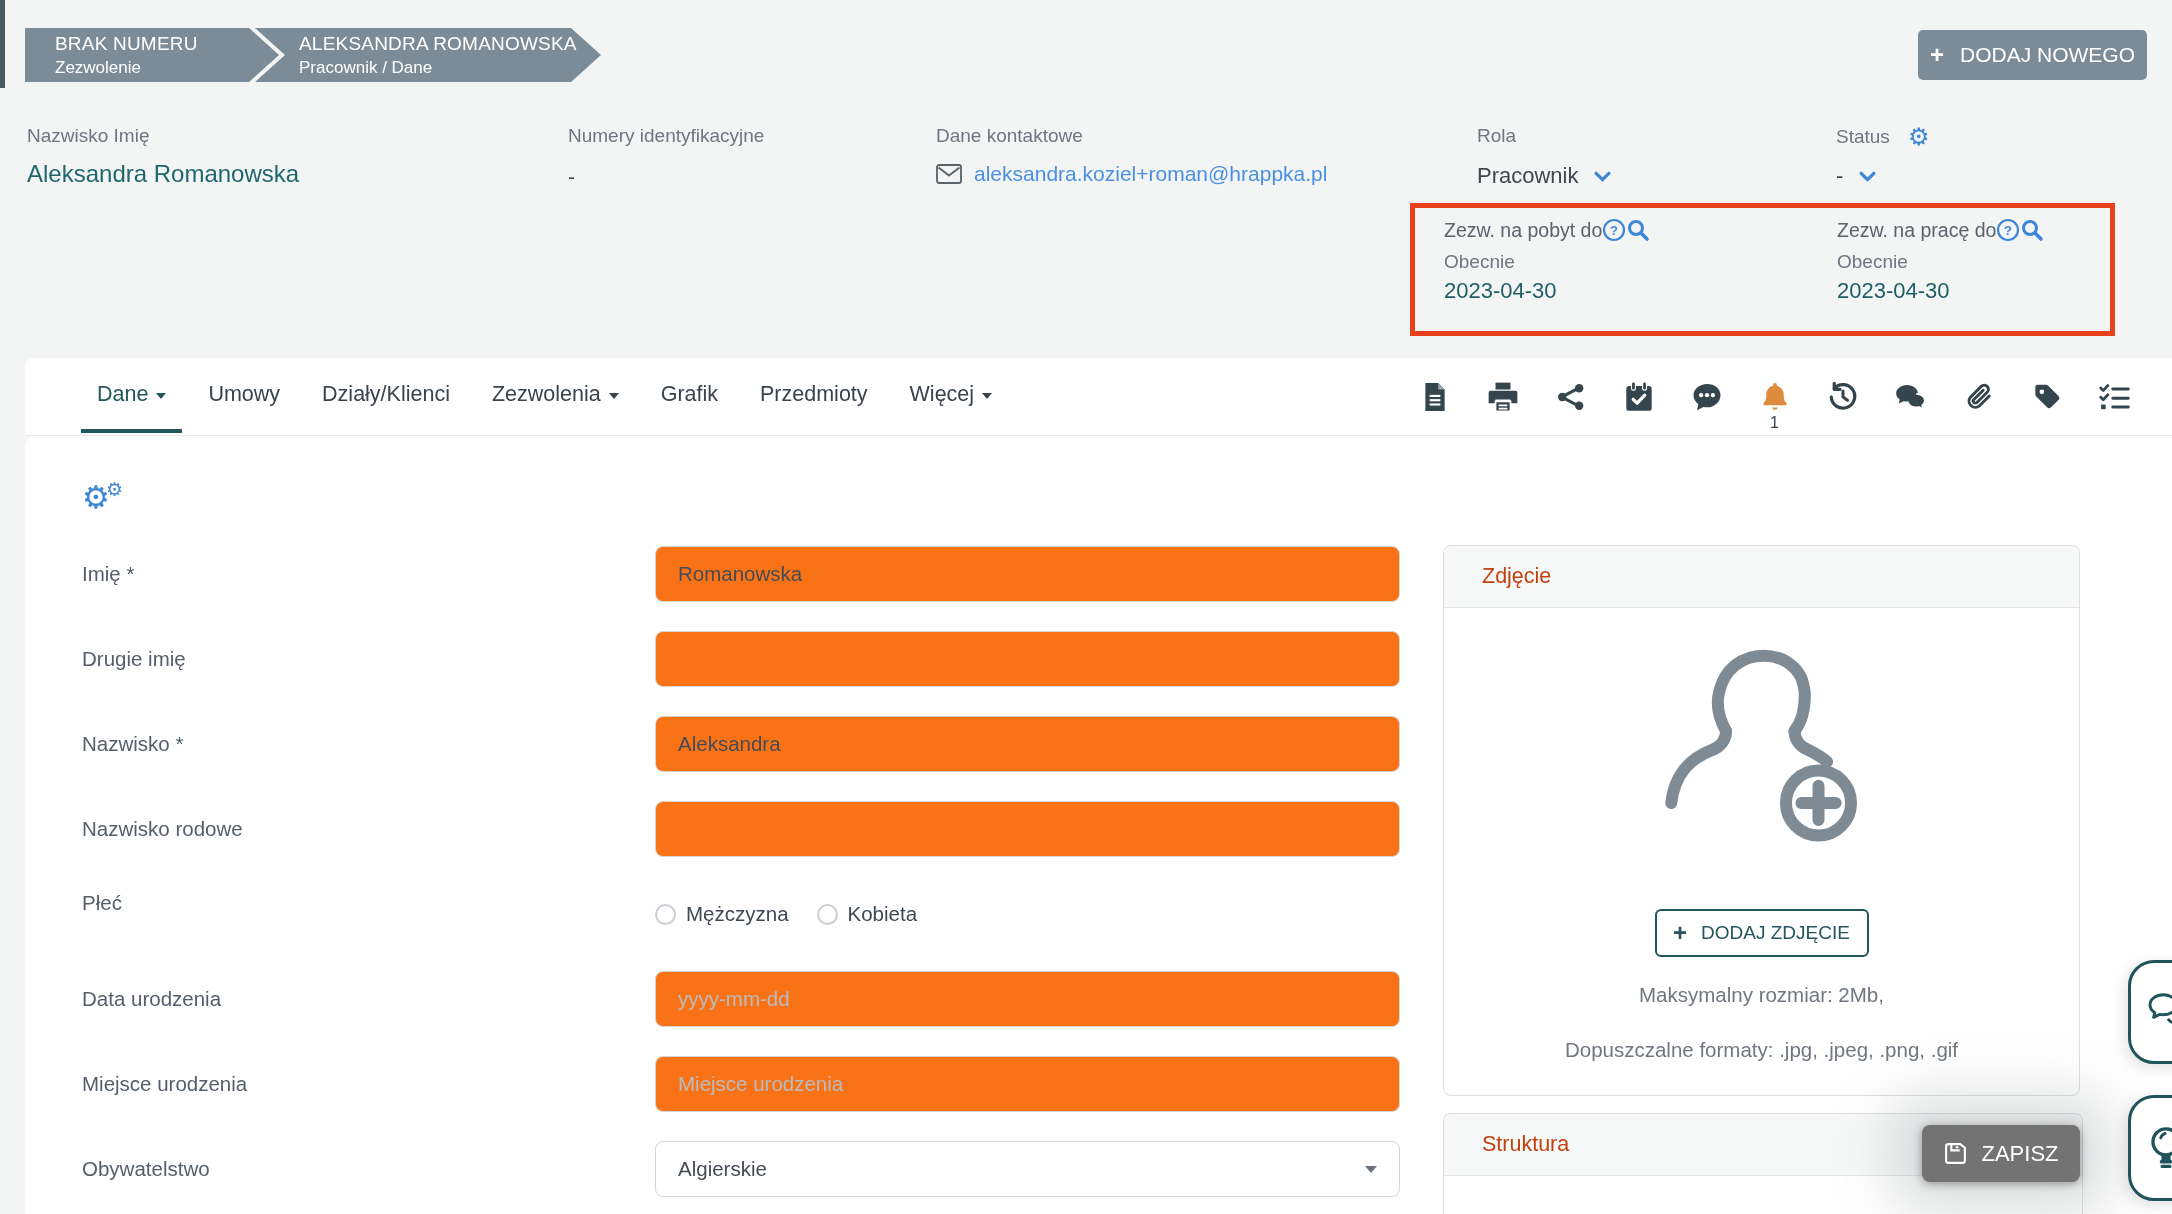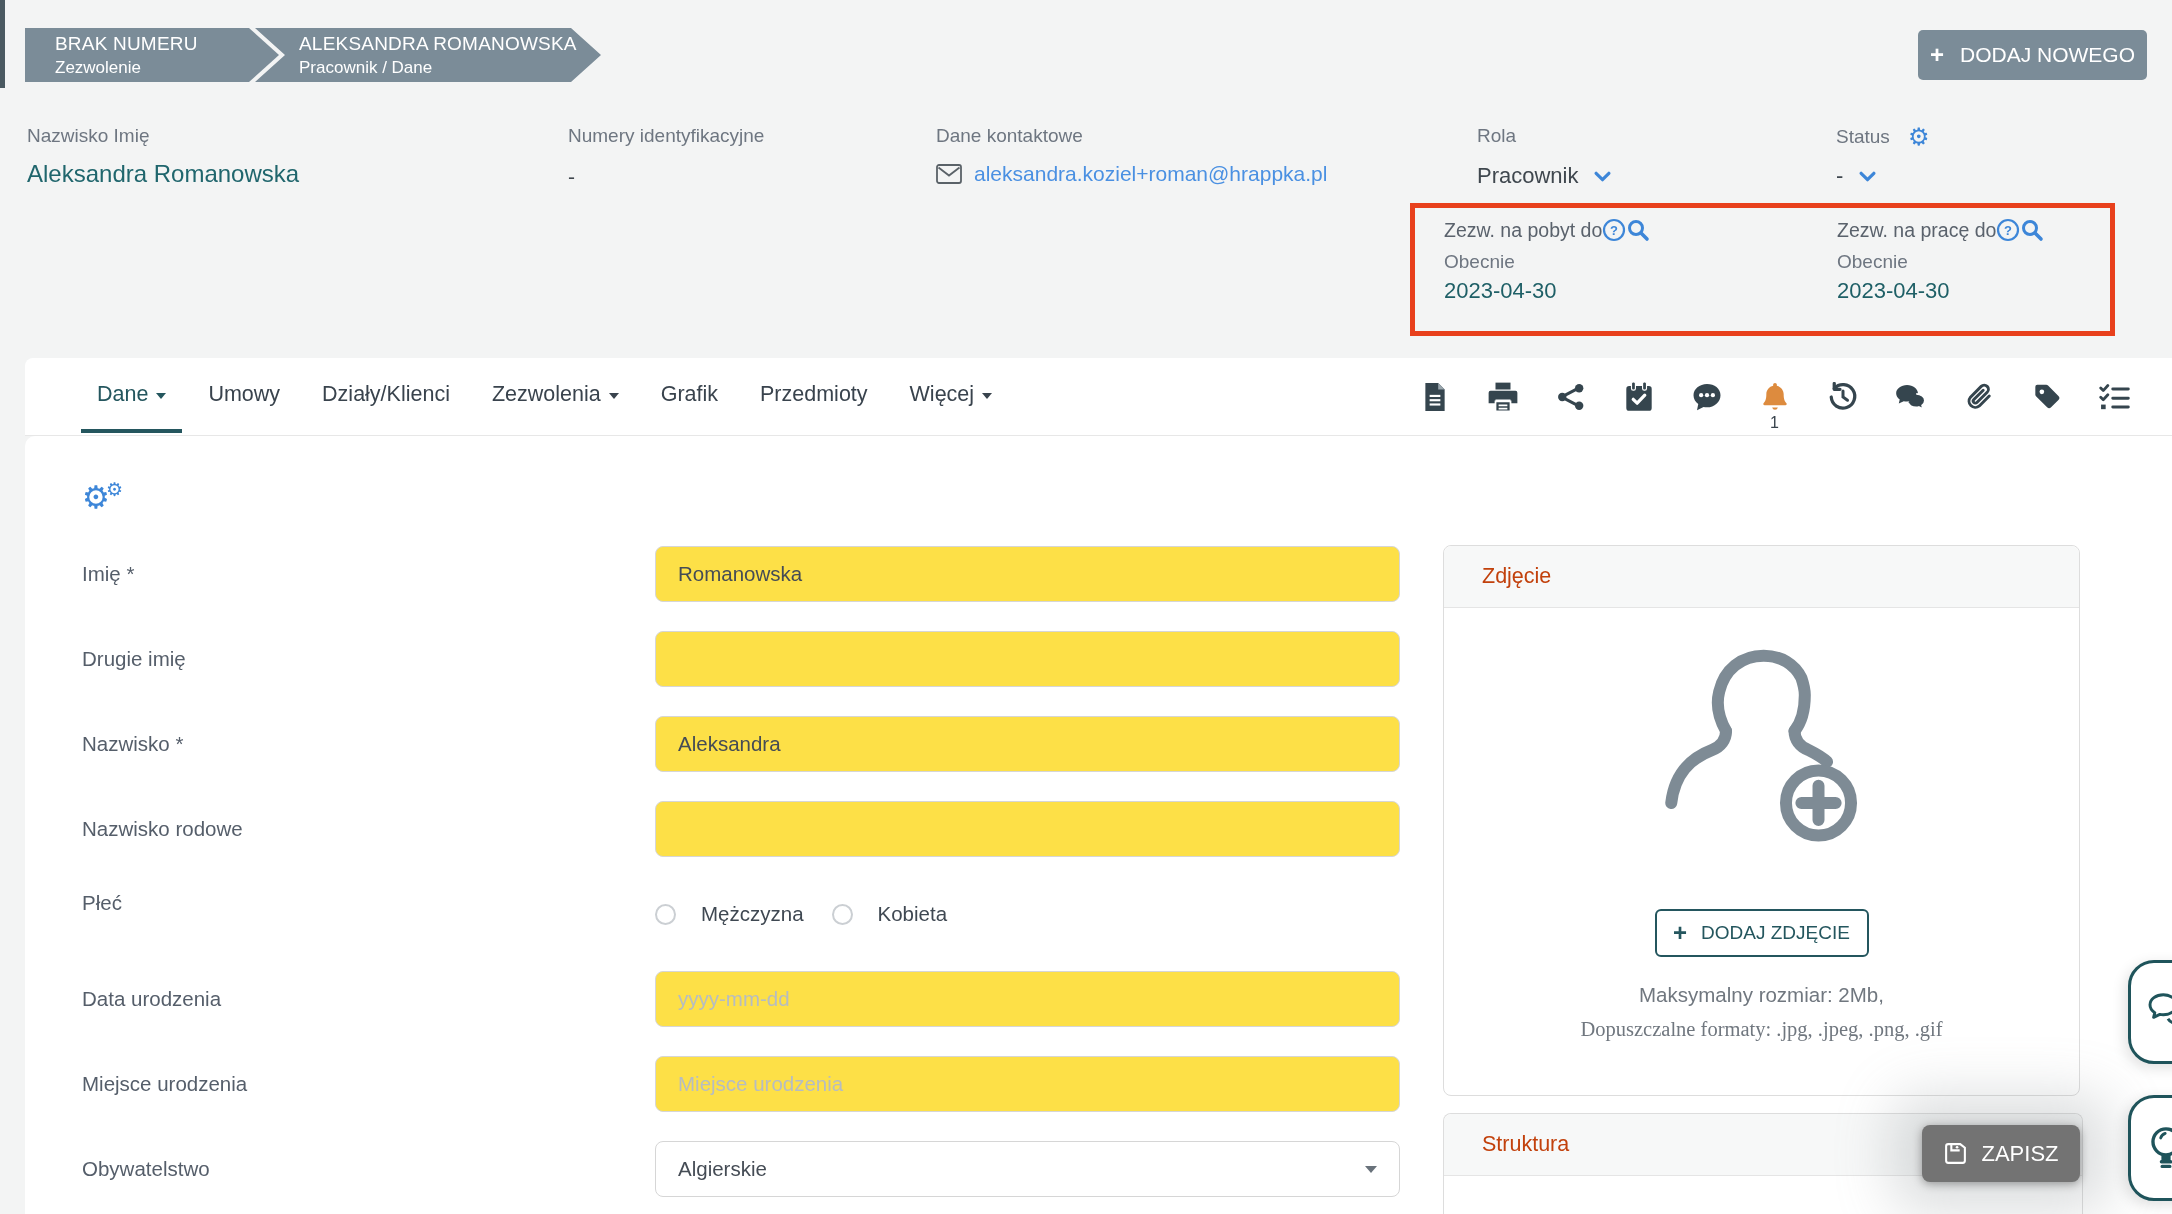--- a/index.html
+++ b/index.html
@@ -59,42 +59,42 @@
   .content{position:absolute;left:25px;top:436px;width:2147px;height:778px;background:#fff;
            border-radius:10px 0 0 0;}
   .form-gears{position:absolute;left:57px;top:44px;width:50px;height:40px;color:#3d86d8;}
   .gear-big{position:absolute;left:0;top:2px;font-size:31px;line-height:1;}
   .gear-small{position:absolute;left:24px;top:0;font-size:19px;line-height:1;}
 
   .form{position:absolute;left:57px;top:110px;width:1350px;}
   .frow{display:flex;align-items:center;height:56px;margin-bottom:29px;}
   .flabel{width:573px;font-size:20.5px;color:#555e6a;flex:none;}
   .finput{width:745px;height:56px;box-sizing:border-box;border:1px solid #d6d6d6;border-radius:8px;
-          padding:0 22px;font-size:20.5px;color:#454c55;font-family:inherit;background:#fde047;outline:none;}
+          padding:0 22px;font-size:20.5px;color:#454c55;font-family:inherit;background:#f97316;outline:none;}
   .finput::placeholder{color:#b6bcc2;opacity:1;}
   .fselect{width:745px;height:56px;box-sizing:border-box;border:1px solid #d6d6d6;border-radius:8px;
            padding:0 22px;font-size:20.5px;color:#454c55;background:#fff;display:flex;align-items:center;
            justify-content:space-between;cursor:pointer;}
   .select-caret{width:0;height:0;border-left:6px solid transparent;border-right:6px solid transparent;
                 border-top:7px solid #69727b;}
-  .radio-group{display:flex;align-items:center;gap:25px;margin-right:28px;cursor:pointer;}
+  .radio-group{display:flex;align-items:center;gap:10px;margin-right:28px;cursor:pointer;}
   .radio-circle{width:21px;height:21px;border:2px solid #cbcfd3;border-radius:50%;background:#fff;box-sizing:border-box;flex:none;}
   .radio-label{font-size:20.5px;color:#3f4852;}
 
   
   .panel{position:absolute;background:#fff;border:1px solid #dddddd;border-radius:8px;box-sizing:border-box;}
   .panel-header{height:61px;background:#f7f8f8;border-bottom:1px solid #e5e5e5;border-radius:8px 8px 0 0;
                 display:flex;align-items:center;padding-left:38px;font-size:21.5px;color:#c2410c;}
   .photo-panel{left:1443px;top:545px;width:637px;height:551px;}
   .avatar-wrap{position:absolute;left:50%;top:72px;transform:translateX(-50%);}
   .add-photo{position:absolute;left:50%;top:363px;transform:translateX(-50%);width:214px;height:48px;
              background:#fff;border:2px solid #24565e;border-radius:6px;color:#24565e;
              display:flex;align-items:center;justify-content:center;gap:14px;font-size:19px;font-family:inherit;cursor:pointer;}
   .photo-hint{position:absolute;left:0;width:100%;text-align:center;font-size:20.5px;color:#70777f;}
-  .hint-1{top:437px;} .hint-2{top:472px;font-family:Liberation Serif, serif;}
+  .hint-1{top:437px;} .hint-2{top:492px;}
   .structure-panel{left:1443px;top:1113px;width:640px;height:120px;border-bottom:none;}
 
   
   .save-btn{position:absolute;left:1922px;top:1125px;width:158px;height:57px;background:#737373;border:none;
             border-radius:8px;color:#fff;font-size:22px;font-family:inherit;display:flex;align-items:center;
             justify-content:center;gap:13px;cursor:pointer;z-index:6;
             box-shadow:0 2px 10px rgba(0,0,0,.35), 0 0 55px 30px rgba(140,145,148,.30);text-align:center;}
   .float-btn{position:absolute;left:2128px;width:90px;background:#fff;border:3px solid #1f545b;border-radius:26px;
              box-sizing:border-box;display:flex;align-items:center;padding-left:16px;cursor:pointer;z-index:6;
              box-shadow:-3px 4px 14px rgba(0,0,0,.12);}

